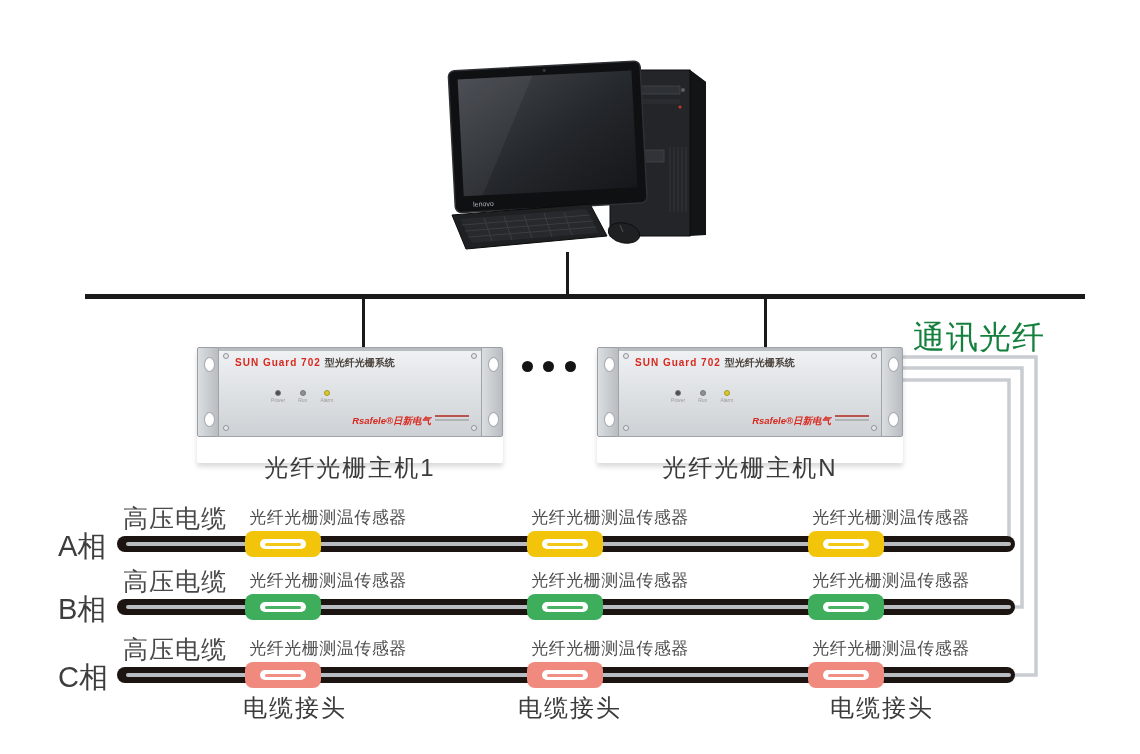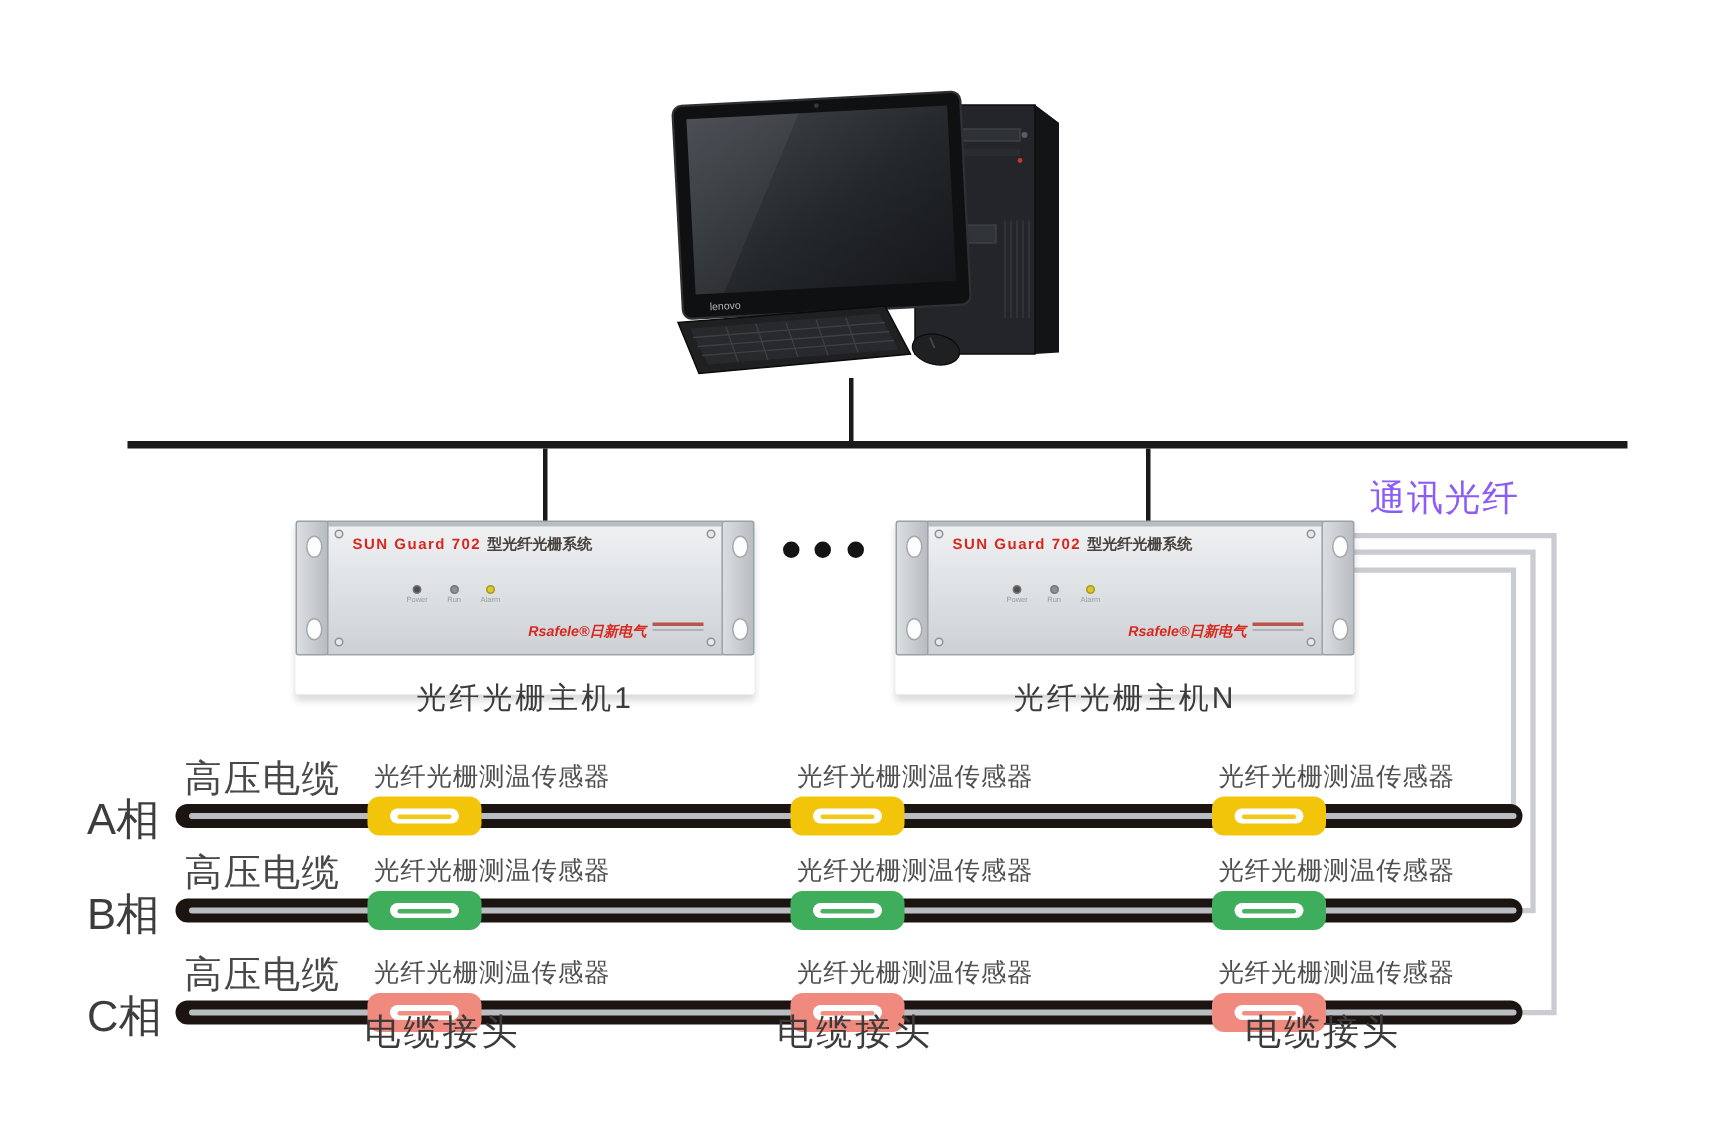--- a/index.html
+++ b/index.html
@@ -12,21 +12,21 @@
 
   
   .eth-label{left:102px;top:254px;font-size:24px;letter-spacing:1px;color:#3c3c3c;}
   .bus{left:85px;top:294px;width:1000px;height:5px;background:#1a1a1a;}
   .vline{width:3px;background:#1a1a1a;}
   .drop-pc{left:566px;top:252px;height:42px;}
   .drop-d1{left:362px;top:299px;height:49px;}
   .drop-dn{left:764px;top:299px;height:49px;}
 
   
-  .comm-label{left:913px;top:316px;font-size:24px;letter-spacing:1px;color:#8b5cf6;}
+  .comm-label{left:913px;top:316px;font-size:32px;letter-spacing:1px;color:#15803d;}
   .fibers{left:0;top:0;width:1140px;height:754px;pointer-events:none;}
 
   
   .dot{width:11px;height:11px;border-radius:50%;background:#141414;top:361px;}
 
   
   .device{top:347px;width:306px;height:116px;box-shadow:0 4px 5px rgba(0,0,0,0.14);border-radius:2px;}
   .flange{position:absolute;top:0;width:22px;height:90px;background:linear-gradient(90deg,#dadee1,#b9bdc1);
           border:1px solid #9aa0a5;box-sizing:border-box;border-radius:2px;}
   .fl{left:0;} .fr{right:0;}
@@ -42,32 +42,32 @@
   .pt-dark{color:#4a423c;margin-left:4px;font-weight:600;}
   .leds{position:absolute;left:52px;top:42px;display:flex;gap:13px;}
   .led-item{display:flex;flex-direction:column;align-items:center;gap:2px;}
   .led{width:6px;height:6px;border-radius:50%;border:1px solid #777;box-sizing:border-box;}
   .led1{background:#4e4e50;} .led2{background:#8d9094;} .led3{background:#d9c92e;border-color:#a59a20;}
   .led-label{font-size:5px;color:#9a9a9a;line-height:5px;}
   .brand{position:absolute;right:12px;bottom:8px;display:flex;align-items:flex-start;gap:4px;}
   .brand-red{color:#d8281e;font-size:9.5px;font-weight:bold;font-style:italic;white-space:nowrap;}
   .brand-fine{display:inline-block;width:34px;height:8px;
               background:linear-gradient(#b9554e 2px,transparent 2px,transparent 4px,#b0b3b6 4px,#b0b3b6 6px,transparent 6px);}
-  .dev-label{top:452px;width:306px;text-align:center;font-size:20px;letter-spacing:2px;color:#3b3b3b;}
+  .dev-label{top:452px;width:306px;text-align:center;font-size:24px;letter-spacing:2px;color:#3b3b3b;}
 
   
   .phase-label{left:58px;width:58px;font-size:29px;color:#3d3d3d;}
   .hv-label{left:123px;font-size:25px;letter-spacing:1px;color:#484848;}
   .cable{left:117px;width:898px;height:16px;border-radius:8px;background:#1c1410;}
   .cable::after{content:"";position:absolute;left:9px;right:4px;top:6px;height:3.5px;background:#b9bdc1;border-radius:2px;}
   .sensor-label{width:220px;text-align:center;font-size:17px;color:#4f4f4f;letter-spacing:0.5px;white-space:nowrap;}
   .sensor{width:76px;height:26px;border-radius:8px;}
   .sensor::before{content:"";position:absolute;left:15px;top:8px;width:46px;height:10px;background:#ffffff;border-radius:5px;}
   .sensor::after{content:"";position:absolute;left:20px;top:12px;width:36px;height:2.5px;background:inherit;border-radius:2px;opacity:.95;}
-  .joint-label{width:160px;text-align:center;font-size:24px;letter-spacing:2px;color:#3b3b3b;top:672px;}
+  .joint-label{width:160px;text-align:center;font-size:24px;letter-spacing:2px;color:#3b3b3b;top:692px;}
 </style>
 </head>
 <body>
 
 <div class="canvas">
 
 
   <svg class="abs" style="left:440px;top:52px;" width="320" height="205" viewBox="0 0 320 205">
     <defs>
       <linearGradient id="scr" x1="0" y1="0" x2="1" y2="1">

